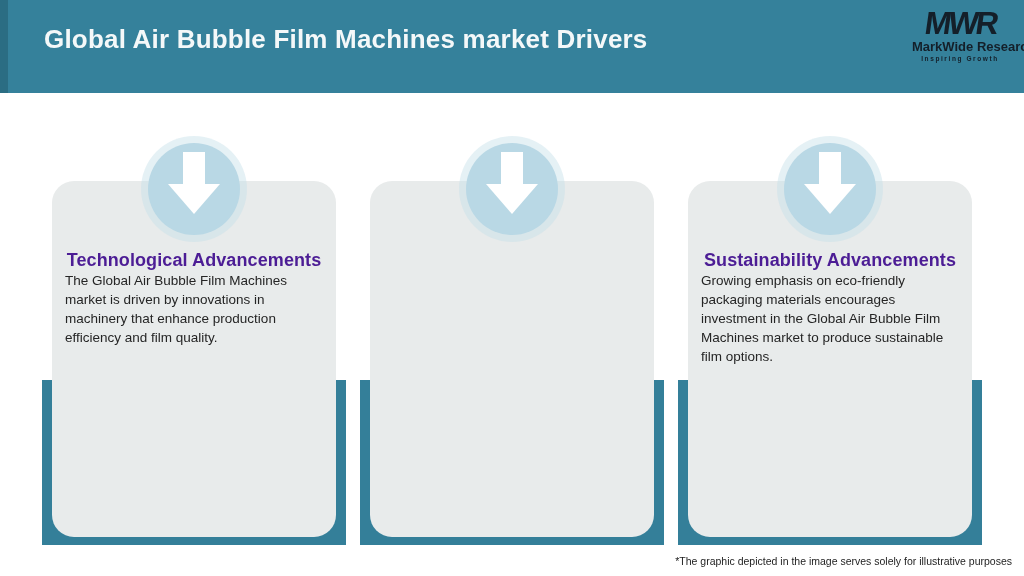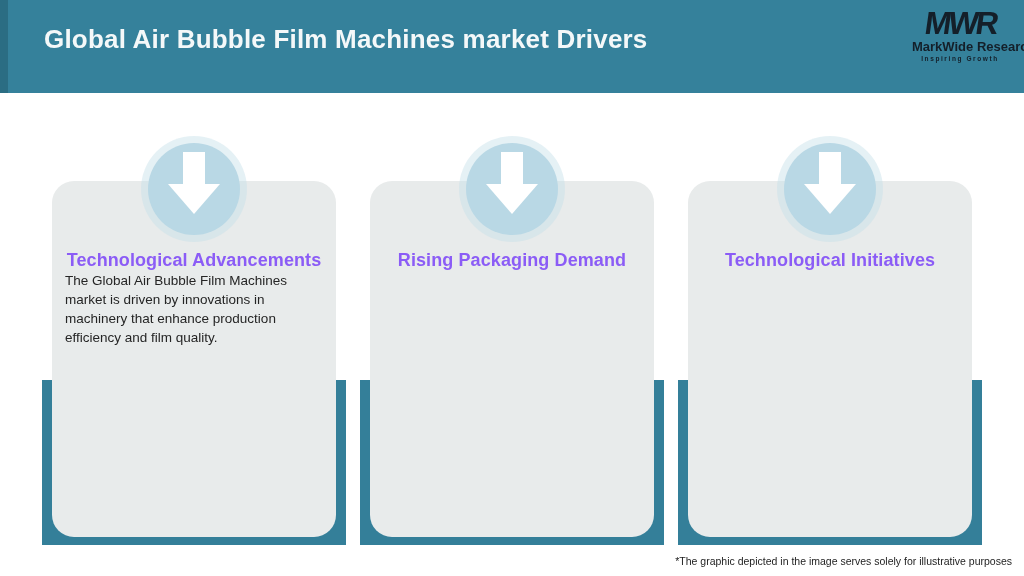--- a/index.html
+++ b/index.html
@@ -30,21 +30,21 @@
     background:#e8ebeb;border-radius:22px;
   }
   .badge{
     position:absolute;left:106px;top:143px;width:92px;height:92px;border-radius:50%;
     background:#b9d8e5;box-shadow:0 0 0 7px rgba(197,223,233,0.45);
     display:flex;align-items:flex-start;justify-content:center;
   }
   .badge svg{margin-top:9px;display:block;}
   .card-title{
     margin-top:69px;text-align:center;font-size:18px;font-weight:bold;
-    color:#8b5cf6;letter-spacing:0.1px;
+    color:#4c1d95;letter-spacing:0.1px;
   }
   .card-body{
     padding:0 12px 0 13px;font-size:13.5px;line-height:19px;
     color:#252525;text-align:left;
   }
   
   .source{
     position:absolute;left:0;top:552px;width:1024px;text-align:center;
     font-size:14.5px;font-weight:bold;color:#4a5963;
   }
@@ -77,34 +77,34 @@
       <svg width="52" height="64" viewBox="0 0 52 64">
           <rect x="15" y="0" width="22" height="34" fill="#ffffff"></rect>
           <polygon points="0,32 52,32 26,62" fill="#ffffff"></polygon>
         </svg>
     </div>
   </div>
 
   <div class="card-group g1">
     <div class="tray"></div>
     <div class="card">
-      <div class="card-title">Rising Packaging Demand</div>
     </div>
     <div class="badge">
       <svg width="52" height="64" viewBox="0 0 52 64">
           <rect x="15" y="0" width="22" height="34" fill="#ffffff"></rect>
           <polygon points="0,32 52,32 26,62" fill="#ffffff"></polygon>
         </svg>
     </div>
   </div>
 
   <div class="card-group g2">
     <div class="tray"></div>
     <div class="card">
-      <div class="card-title">Technological Initiatives</div>
+      <div class="card-title">Sustainability Advancements</div>
+      <div class="card-body">Growing emphasis on eco-friendly packaging materials encourages investment in the Global Air Bubble Film Machines market to produce sustainable film options.</div>
     </div>
     <div class="badge">
       <svg width="52" height="64" viewBox="0 0 52 64">
           <rect x="15" y="0" width="22" height="34" fill="#ffffff"></rect>
           <polygon points="0,32 52,32 26,62" fill="#ffffff"></polygon>
         </svg>
     </div>
   </div>
 
   <div class="disclaimer">*The graphic depicted in the image serves solely for illustrative purposes</div>

